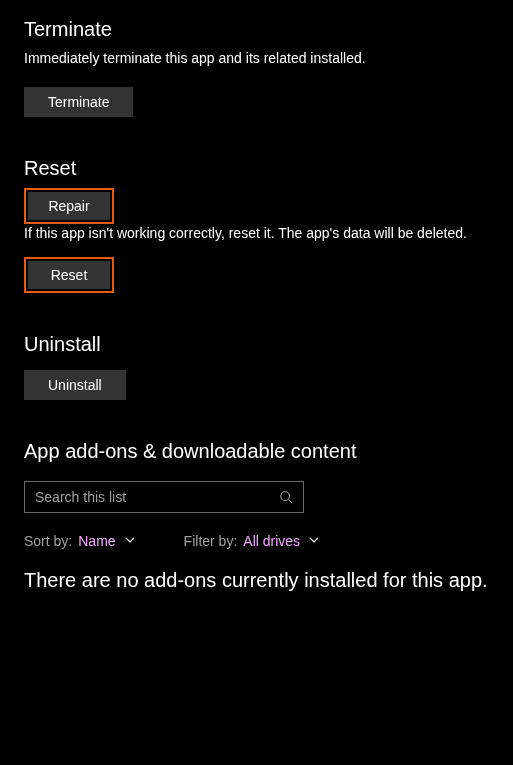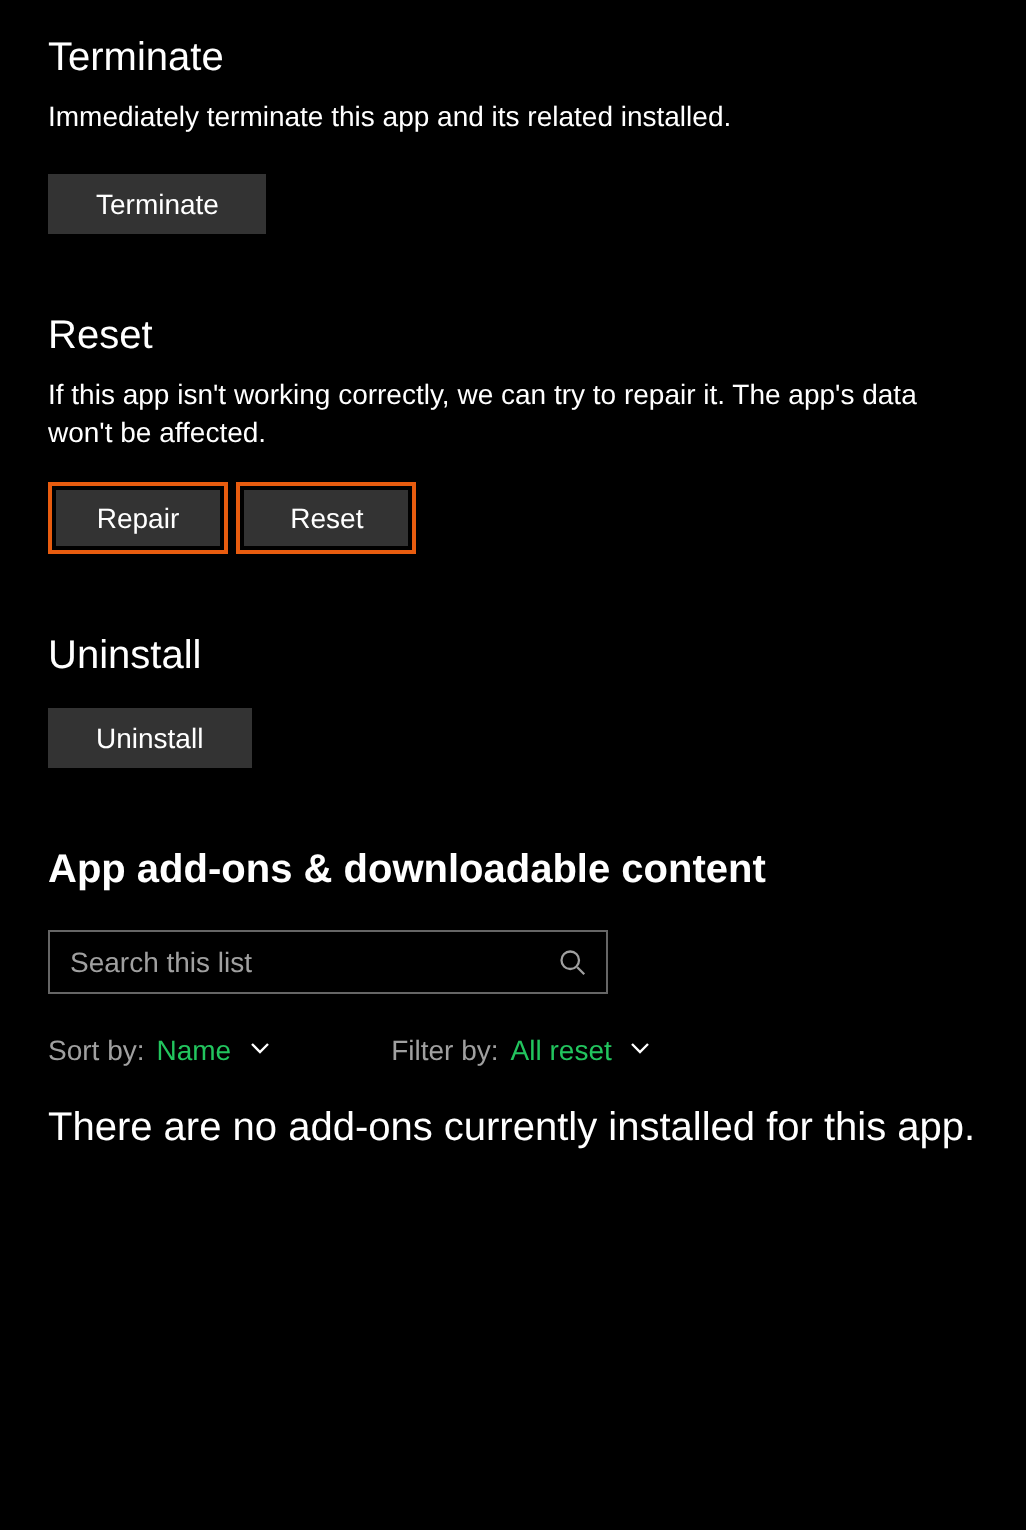--- a/index.html
+++ b/index.html
@@ -48,21 +48,21 @@
     }
     .btn-highlighted .btn {
       min-width: 82px;
       padding: 6px 10px;
     }
     .reset-section .section-desc {
       margin-bottom: 14px;
     }
     .addons-title {
       font-size: 20px;
-      font-weight: 700;
+      font-weight: 400;
       margin-bottom: 18px;
     }
     .search-box {
       display: flex;
       align-items: center;
       border: 1px solid #666666;
       width: 280px;
       height: 32px;
       margin-bottom: 20px;
       gap: 20px;
@@ -81,35 +81,35 @@
       color: #a0a0a0;
     }
     .search-icon {
       padding: 0 10px;
       color: #a0a0a0;
       display: flex;
       align-items: center;
     }
     .filter-row {
       display: flex;
-      gap: 60px;
+      gap: 48px;
       margin-bottom: 20px;
       font-size: 14px;
     }
     .filter-item {
       display: flex;
       align-items: center;
       gap: 4px;
       cursor: pointer;
     }
     .filter-label {
       color: #a0a0a0;
     }
     .filter-value {
-      color: #22c55e;
+      color: #f0abfc;
       margin-left: 2px;
     }
     .chevron {
       margin-left: 4px;
       color: #ffffff;
     }
     .empty-msg {
       font-size: 20px;
       color: #ffffff;
     }
@@ -126,24 +126,24 @@
 <div class="section">
   <h2 class="section-title">Terminate</h2>
   <p class="section-desc">Immediately terminate this app and its related installed.</p>
   <div class="terminate-btn-wrap">
     <button class="btn">Terminate</button>
   </div>
 </div>
 
 <div class="section reset-section">
   <h2 class="section-title">Reset</h2>
-  <p class="section-desc">If this app isn't working correctly, we can try to repair it. The app's data won't be affected.</p>
   <div class="btn-highlighted">
     <button class="btn">Repair</button>
   </div>
+  <p class="section-desc">If this app isn't working correctly, reset it. The app's data will be deleted.</p>
   <div class="btn-highlighted">
     <button class="btn">Reset</button>
   </div>
 </div>
 
 <div class="section">
   <h2 class="section-title">Uninstall</h2>
   <div class="uninstall-btn-wrap">
     <button class="btn">Uninstall</button>
   </div>
@@ -165,21 +165,21 @@
       <span class="filter-label">Sort by:</span>
       <span class="filter-value">Name</span>
       <span class="chevron">
         <svg width="12" height="12" viewBox="0 0 12 12" fill="none" stroke="currentColor" stroke-width="1.2">
           <polyline points="2,4 6,8 10,4"></polyline>
         </svg>
       </span>
     </div>
     <div class="filter-item">
       <span class="filter-label">Filter by:</span>
-      <span class="filter-value">All reset</span>
+      <span class="filter-value">All drives</span>
       <span class="chevron">
         <svg width="12" height="12" viewBox="0 0 12 12" fill="none" stroke="currentColor" stroke-width="1.2">
           <polyline points="2,4 6,8 10,4"></polyline>
         </svg>
       </span>
     </div>
   </div>
   <p class="empty-msg">There are no add-ons currently installed for this app.</p>
 </div>
 

